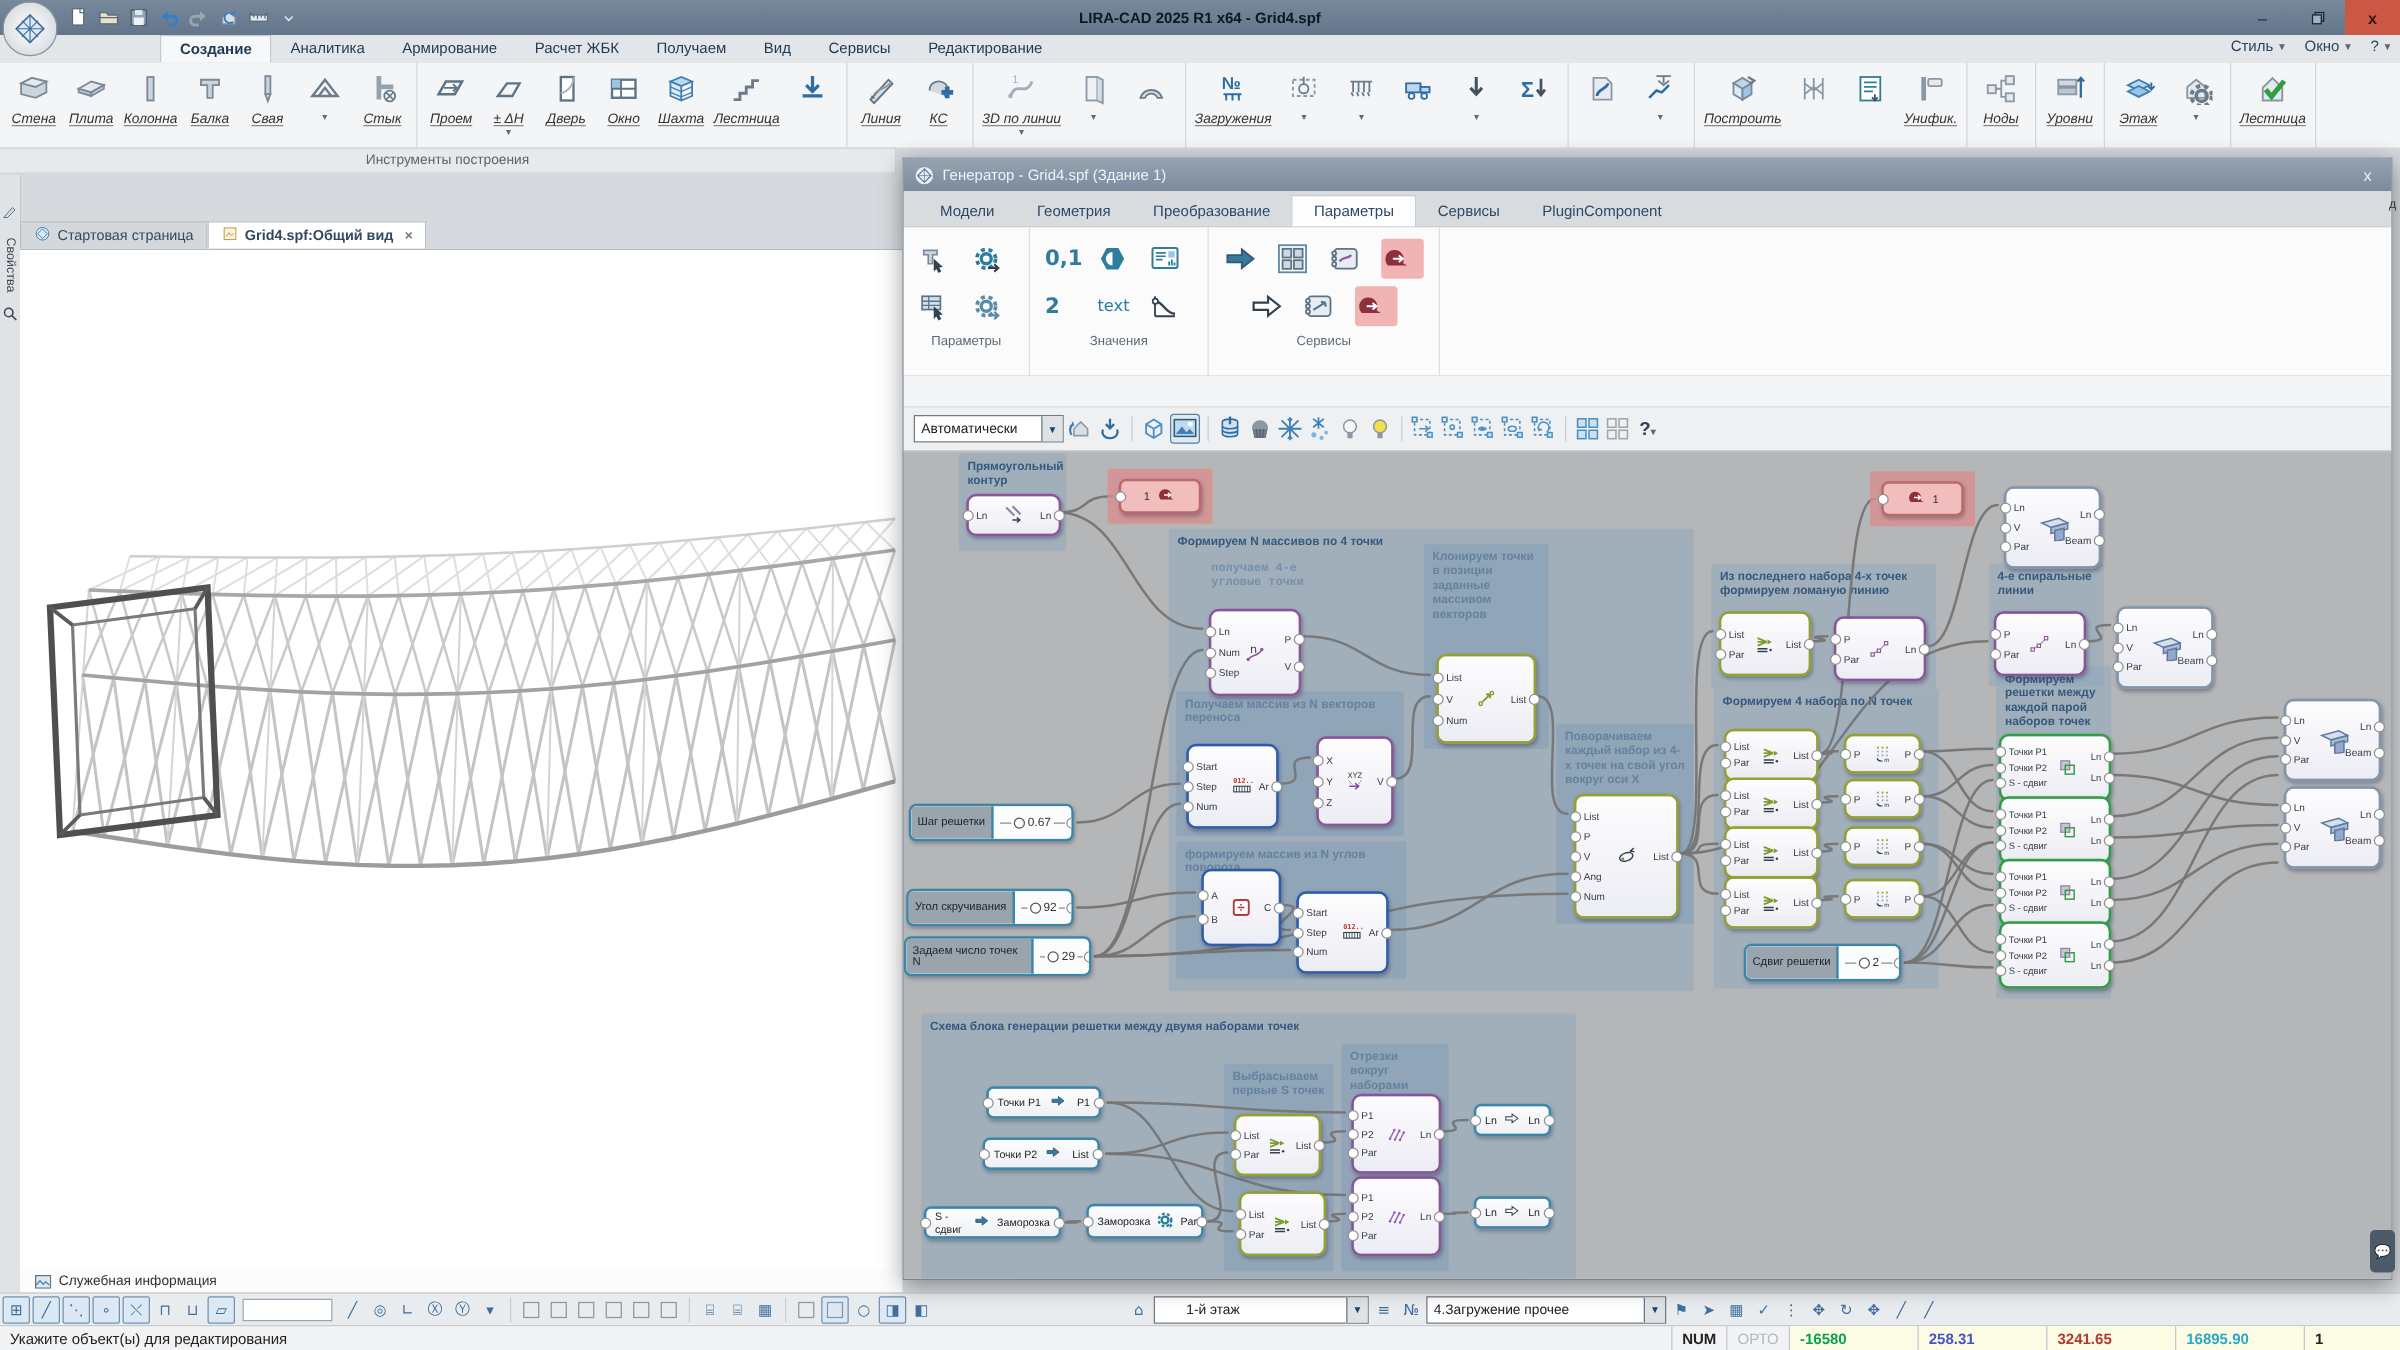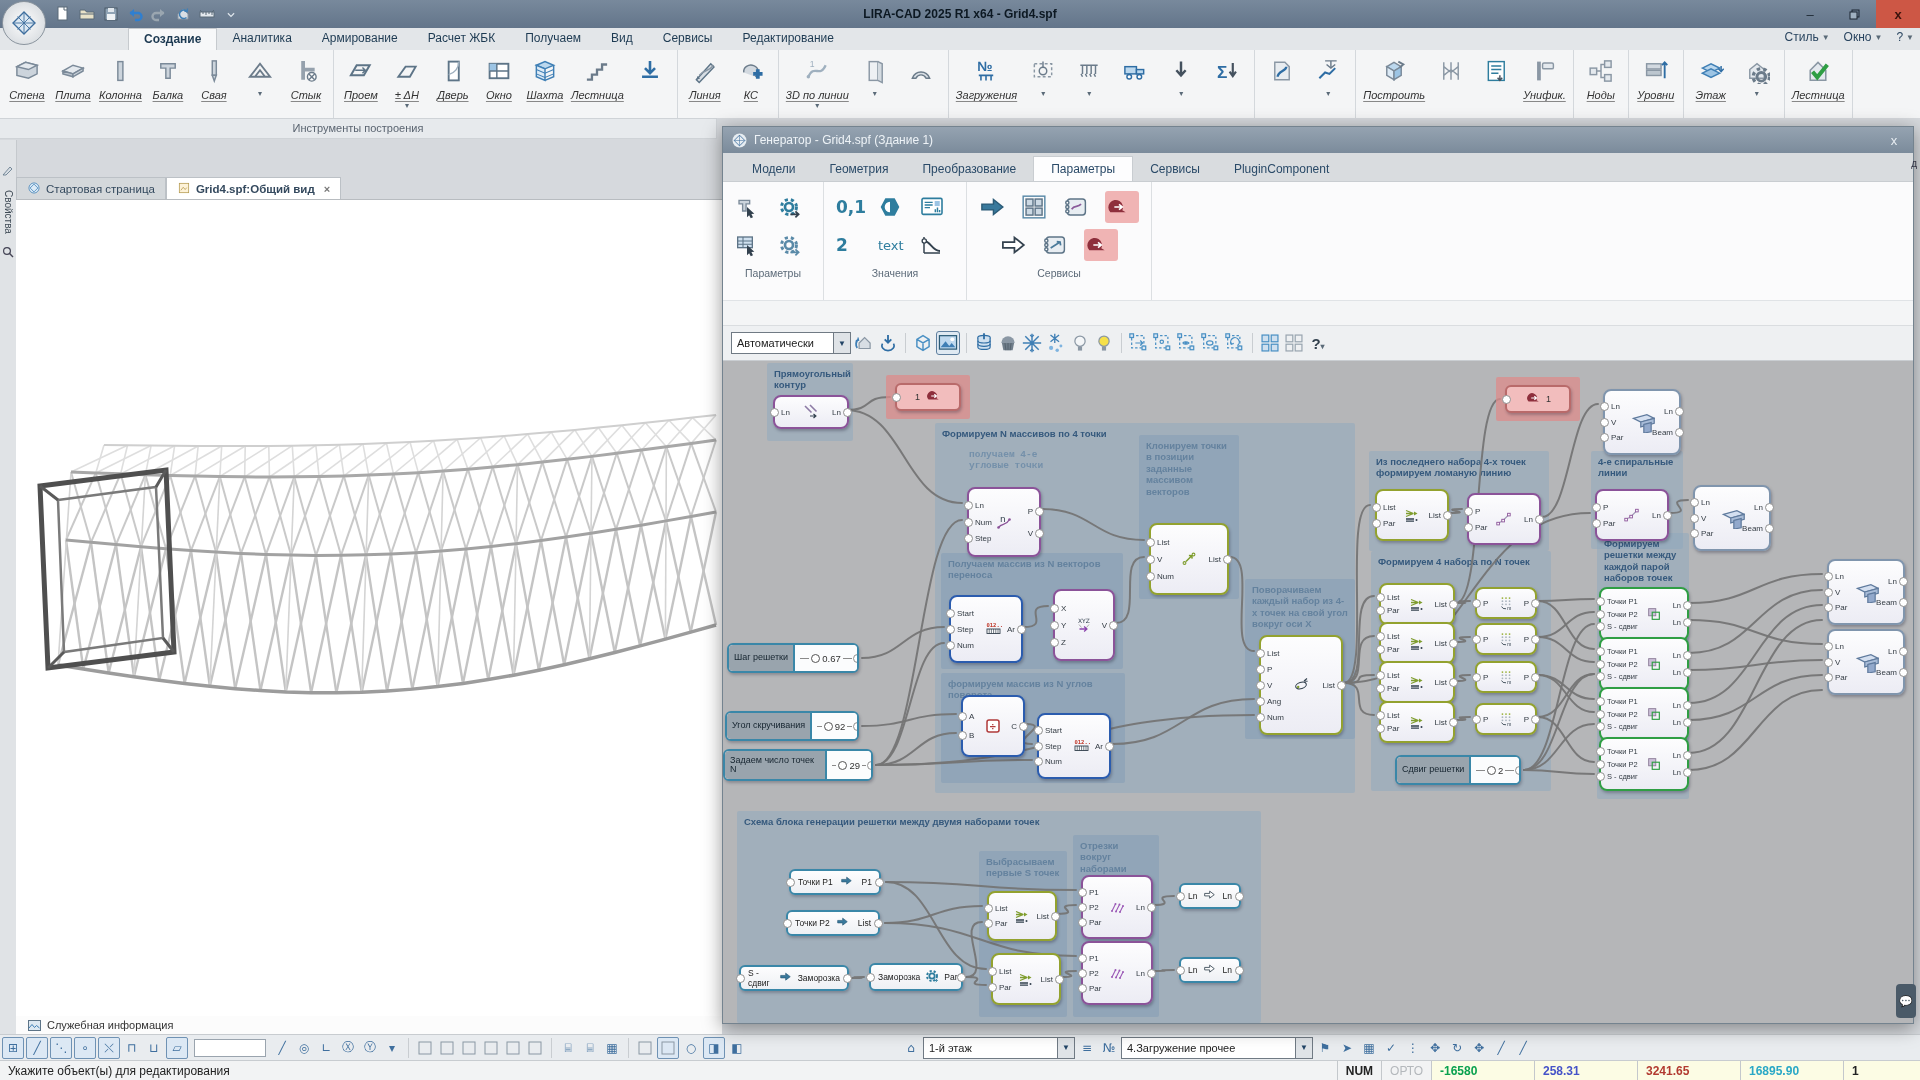--- a/index.html
+++ b/index.html
@@ -1969,21 +1969,21 @@
       <span class="bbicon pressed">
         <span style="font-family:'DejaVu Sans';font-size:12px;color:#3f6f9e;">◨</span>
       </span>
       <span class="bbicon">
         <span style="font-family:'DejaVu Sans';font-size:12px;color:#3f6f9e;">◧</span>
       </span>
       <div style="width: 150px;"></div>
       <span class="bbicon">
         <span style="font-family:'DejaVu Sans';font-size:12px;color:#3f6f9e;">⌂</span>
       </span>
-      <div class="fakesel" style="width: 150px;">
+      <div class="fakesel" style="width: 150px; padding-left: 20px;">
         <span class="fs-t" style="flex:1">1-й этаж</span>
         <span class="fs-b">▼</span>
       </div>
       <span class="bbicon">
         <span style="font-family:'DejaVu Sans';font-size:12px;color:#3f6f9e;">≡</span>
       </span>
       <span class="bbicon">
         <span style="font-family:'DejaVu Sans';font-size:12px;color:#3f6f9e;">№</span>
       </span>
       <div class="fakesel" style="width: 190px;">

